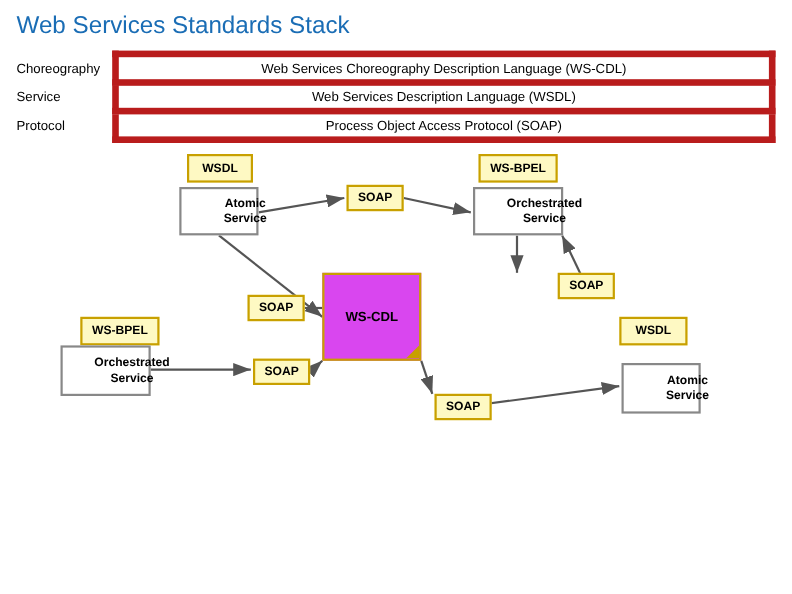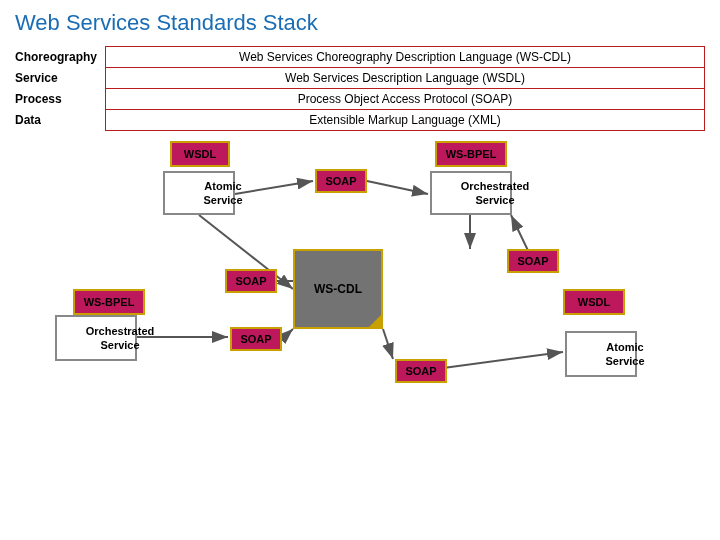--- a/index.html
+++ b/index.html
@@ -24,25 +24,25 @@
       margin-bottom: 10px;
     }
     
     .standards-table {
       width: 100%;
       border-collapse: collapse;
       font-size: 12px;
       margin-bottom: 10px;
     }
     .standards-table td {
-      border: 1px solid #b91c1c;
+      border: 6px solid #b91c1c;
       padding: 3px 8px;
     }
     .standards-table .label-cell {
-      font-weight: bold;
+      font-weight: normal;
       border: none;
       background: #fff;
       width: 90px;
       text-align: left;
       padding-left: 0;
     }
     .standards-table .value-cell {
       background: #fff;
       text-align: center;
     }
@@ -58,30 +58,30 @@
       position: absolute;
       border: 2px solid #999;
       text-align: center;
       display: flex;
       align-items: center;
       justify-content: center;
       font-size: 11px;
       font-weight: bold;
     }
     .box-yellow {
-      background: #be185d;
+      background: #fef9c3;
       border-color: #c8a000;
     }
     .box-white {
       background: #fff;
       border-color: #888;
       padding-left: 48px;
     }
     .box-note {
-      background: #737373;
+      background: #d946ef;
       border-color: #c8a000;
       
     }
     .box-note::after {
       content: '';
       position: absolute;
       bottom: 0;
       right: 0;
       width: 12px;
       height: 12px;
@@ -107,26 +107,22 @@
     <tbody id="table-body">
         <tr>
           <td class="label-cell">Choreography</td>
           <td class="value-cell">Web Services Choreography Description Language (WS-CDL)</td>
         </tr>
         <tr>
           <td class="label-cell">Service</td>
           <td class="value-cell">Web Services Description Language (WSDL)</td>
         </tr>
         <tr>
-          <td class="label-cell">Process</td>
+          <td class="label-cell">Protocol</td>
           <td class="value-cell">Process Object Access Protocol (SOAP)</td>
-        </tr>
-        <tr>
-          <td class="label-cell">Data</td>
-          <td class="value-cell">Extensible Markup Language (XML)</td>
         </tr>
       </tbody>
   </table>
 
   <div class="diagram">
 
     <svg class="arrows-svg">
 
       <defs>
         <marker id="arrowhead" markerWidth="8" markerHeight="6" refX="8" refY="3" orient="auto">

